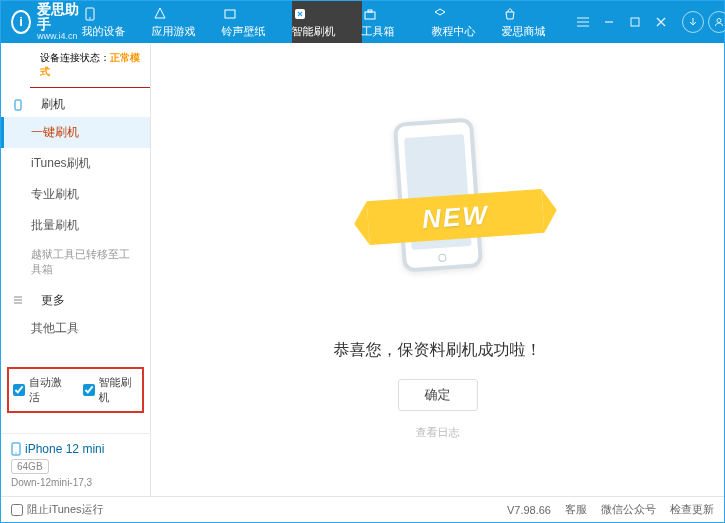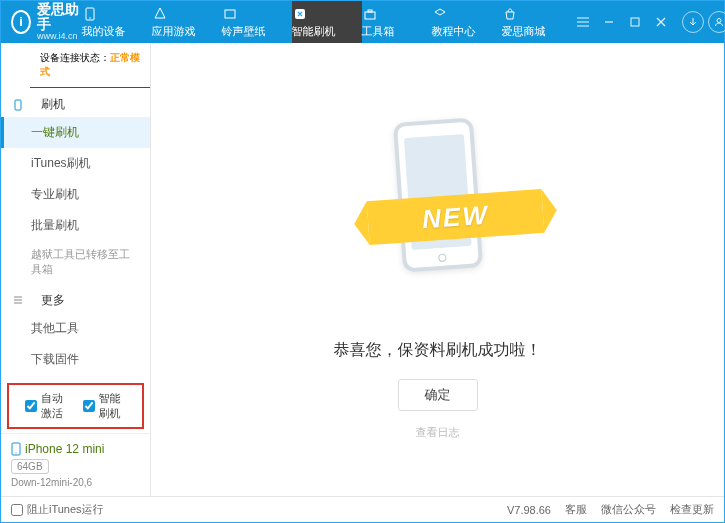--- a/index.html
+++ b/index.html
@@ -20,27 +20,27 @@
 .title-btn.round { border: 1px solid rgba(255,255,255,0.7); border-radius: 50%; }
 .body { flex: 1; display: flex; overflow: hidden; }
 .sidebar { width: 150px; border-right: 1px solid #e5e5e5; display: flex; flex-direction: column; }
 .conn-status { padding: 8px 10px; font-size: 10px; border-bottom: 1px solid #b91c1c; margin-left: 29px; }
 .conn-status .ok { color: #ff9500; font-weight: bold; }
 .side-scroll { flex: 1; overflow-y: auto; }
 .side-section { padding: 8px 10px 4px; display: flex; align-items: center; gap: 16px; color: #333; font-size: 12px; }
 .side-section.locked { color: #bbb; }
 .side-section .icon { width: 14px; display: inline-flex; justify-content: center; color: #888; }
 .side-item { padding: 7px 10px 7px 30px; font-size: 12px; color: #555; cursor: pointer; }
-.side-item.active { background: #e7f3fd; border-left: 3px solid #1296db; color: #4d7c0f; padding-left: 27px; }
+.side-item.active { background: #e7f3fd; border-left: 3px solid #1296db; color: #c2410c; padding-left: 27px; }
 .side-note { padding: 6px 10px 6px 30px; font-size: 11px; color: #999; line-height: 1.4; }
 .side-device { padding: 8px 10px; border-top: 1px solid #eee; }
-.dev-name { color: #4d7c0f; font-size: 12px; display: flex; align-items: center; gap: 4px; }
+.dev-name { color: #0369a1; font-size: 12px; display: flex; align-items: center; gap: 4px; }
 .dev-badge { display: inline-block; border: 1px solid #ccc; border-radius: 3px; padding: 1px 5px; font-size: 10px; color: #888; margin-top: 3px; }
 .dev-meta { font-size: 10px; color: #888; margin-top: 3px; }
-.check-row { border: 2px solid #d9362b; padding: 6px 16px; display: flex; gap: 14px; margin: 4px 6px; }
+.check-row { border: 2px solid #d9362b; padding: 6px 4px; display: flex; gap: 14px; margin: 20px 6px; }
 .chk { display: flex; align-items: center; gap: 4px; font-size: 11px; color: #444; }
 .chk input { accent-color: #1296db; width: 12px; height: 12px; }
 .main { flex: 1; display: flex; flex-direction: column; align-items: center; justify-content: center; position: relative; }
 .phone-illustration { width: 140px; height: 200px; position: relative; margin-bottom: 10px; }
 .phone-body { position: absolute; left: 30px; top: 20px; width: 80px; height: 150px; background: #fff; border: 4px solid #d5dde4; border-radius: 12px; transform: rotate(-4deg); box-shadow: 0 2px 6px rgba(0,0,0,0.1); }
 .phone-screen { position: absolute; top: 12px; left: 6px; right: 6px; bottom: 18px; background: #dfeaf2; border-radius: 3px; }
 .phone-home { position: absolute; bottom: 4px; left: 50%; width: 8px; height: 8px; border: 1px solid #bcc; border-radius: 50%; transform: translateX(-50%); }
 .new-banner { position: absolute; left: 0; top: 95px; width: 175px; height: 44px; background: #ffcf35; transform: rotate(-4deg); display: flex; align-items: center; justify-content: center; }
 .new-banner::before, .new-banner::after { content: ""; position: absolute; top: 0; width: 0; height: 0; border-top: 22px solid transparent; border-bottom: 22px solid transparent; }
 .new-banner::before { left: -14px; border-right: 14px solid #ffcf35; }
@@ -212,21 +212,21 @@
 
       <div class="side-device">
         <div class="dev-name">
           <svg width="10" height="14" viewBox="0 0 10 14">
               <rect x="1" y="1" width="8" height="12" rx="1" fill="none" stroke="#1296db" stroke-width="1"></rect>
               <circle cx="5" cy="11" r="0.6" fill="#1296db"></circle>
             </svg>
           <span>iPhone 12 mini</span>
         </div>
         <span class="dev-badge">64GB</span>
-        <div class="dev-meta">Down-12mini-20,6</div>
+        <div class="dev-meta">Down-12mini-17,3</div>
       </div>
     </div>
 
     <div class="main">
       <div class="phone-illustration">
         <div class="phone-body">
           <div class="phone-screen"></div>
           <div class="phone-home"></div>
         </div>
         <div class="new-banner">

